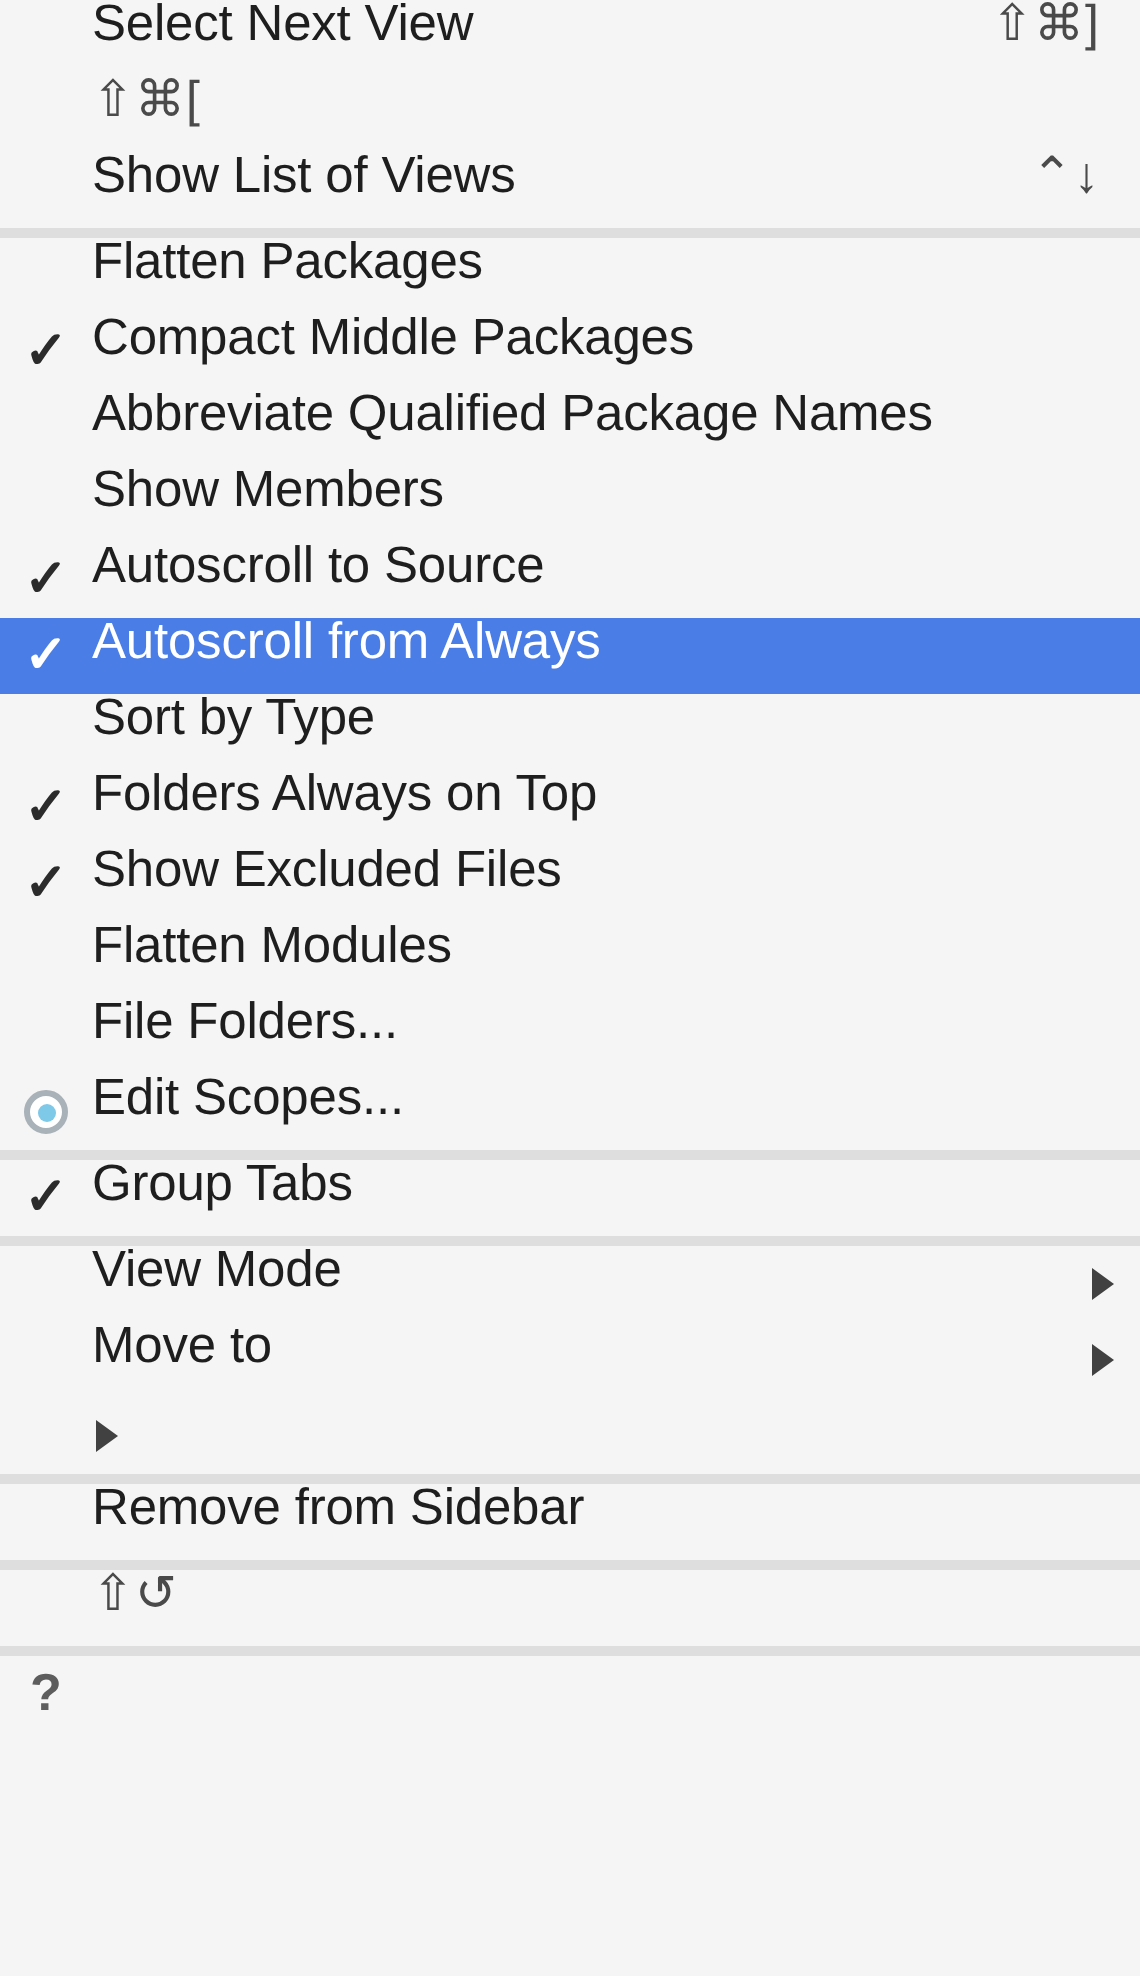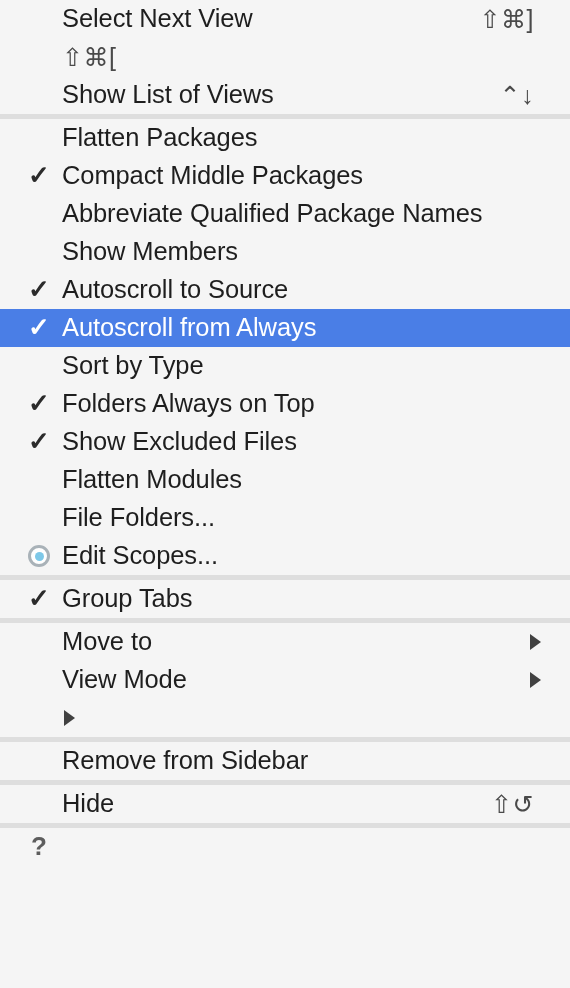--- a/index.html
+++ b/index.html
@@ -29,23 +29,22 @@
   .separator {
     height: 5px;
     background: #dedede;
     width: 100%;
     flex: 0 0 auto;
   }
 
   .menu-item {
     height: 38px;
     display: flex;
-    align-items: center;
     position: relative;
-    padding: 16px;
+    padding: 0;
     box-sizing: border-box;
     background: #f5f5f5;
     color: #1e1e1e;
   }
 
   .menu-item.selected {
     background: #4a7ee6;
     color: #ffffff;
   }
 
@@ -218,57 +217,56 @@
         <div class="gutter">
           <span class="check">✓</span>
         </div>
         <div class="label">Group Tabs</div>
       </div>
     </div>
     <div class="separator"></div>
     <div class="section">
       <div class="menu-item">
         <div class="gutter"></div>
+        <div class="label">View Mode</div>
+        <div class="submenu-arrow">
+          <svg width="14" height="18" viewBox="0 0 14 18">
+            <polygon points="2,1 13,9 2,17" fill="#414141"></polygon>
+          </svg>
+        </div>
+      </div>
+      <div class="menu-item">
+        <div class="gutter"></div>
         <div class="label">Move to</div>
         <div class="submenu-arrow">
           <svg width="14" height="18" viewBox="0 0 14 18">
             <polygon points="2,1 13,9 2,17" fill="#414141"></polygon>
           </svg>
         </div>
       </div>
       <div class="menu-item">
         <div class="gutter"></div>
-        <div class="label">View Mode</div>
         <div class="submenu-arrow">
           <svg width="14" height="18" viewBox="0 0 14 18">
             <polygon points="2,1 13,9 2,17" fill="#414141"></polygon>
           </svg>
         </div>
       </div>
-      <div class="menu-item">
-        <div class="gutter"></div>
-        <div class="submenu-arrow">
-          <svg width="14" height="18" viewBox="0 0 14 18">
-            <polygon points="2,1 13,9 2,17" fill="#414141"></polygon>
-          </svg>
-        </div>
-      </div>
     </div>
     <div class="separator"></div>
     <div class="section">
       <div class="menu-item">
         <div class="gutter"></div>
         <div class="label">Remove from Sidebar</div>
       </div>
     </div>
     <div class="separator"></div>
     <div class="section">
       <div class="menu-item">
         <div class="gutter"></div>
-        <div class="label">Hide</div>
         <div class="shortcut">⇧↺</div>
       </div>
     </div>
     <div class="separator"></div>
     <div class="section">
       <div class="menu-item">
         <div class="gutter">
           <span class="help-glyph">?</span>
         </div>
       </div>

